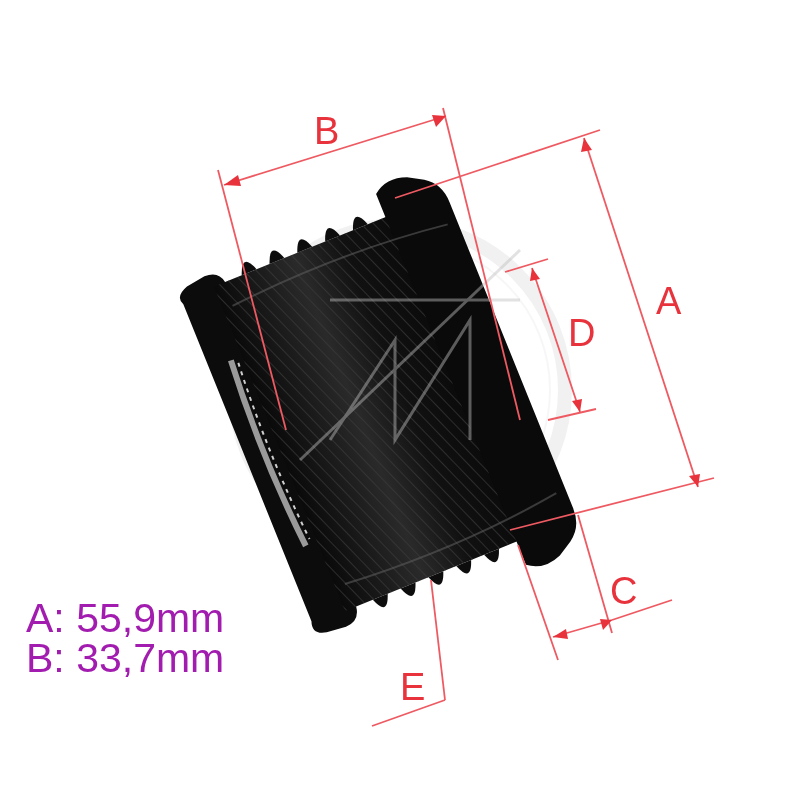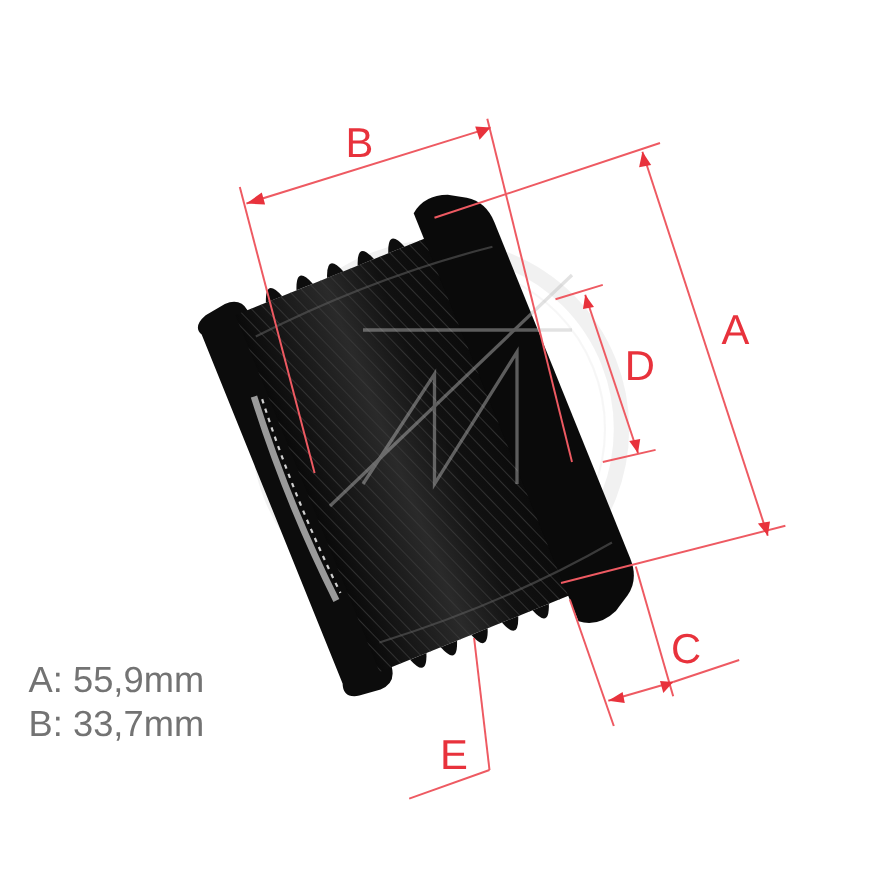--- a/index.html
+++ b/index.html
@@ -1,19 +1,19 @@
 <!DOCTYPE html>
 <html><head>
 <meta charset="utf-8">
 <style>
   html,body{margin:0;padding:0;background:#ffffff;}
   .canvas{position:relative;width:800px;height:800px;overflow:hidden;background:#ffffff;font-family:"Liberation Sans",sans-serif;}
   svg.drawing{position:absolute;left:0;top:0;}
   .dim-label{position:absolute;color:#e8323c;font-size:38px;line-height:1;font-family:"Liberation Sans",sans-serif;}
-  .specs{position:absolute;left:26px;top:598px;color:#737373;font-size:33px;line-height:40px;font-family:"Liberation Sans",sans-serif;}
+  .specs{position:absolute;left:26px;top:598px;color:#a21caf;font-size:41px;line-height:40px;font-family:"Liberation Sans",sans-serif;}
   .spec-row{white-space:nowrap;}
 </style>
 </head>
 <body>
 
 <div class="canvas">
 
   <svg class="drawing" width="800" height="800" viewBox="0 0 800 800">
     <defs>
       <linearGradient id="bodyGrad" x1="0" y1="0" x2="1" y2="0">

